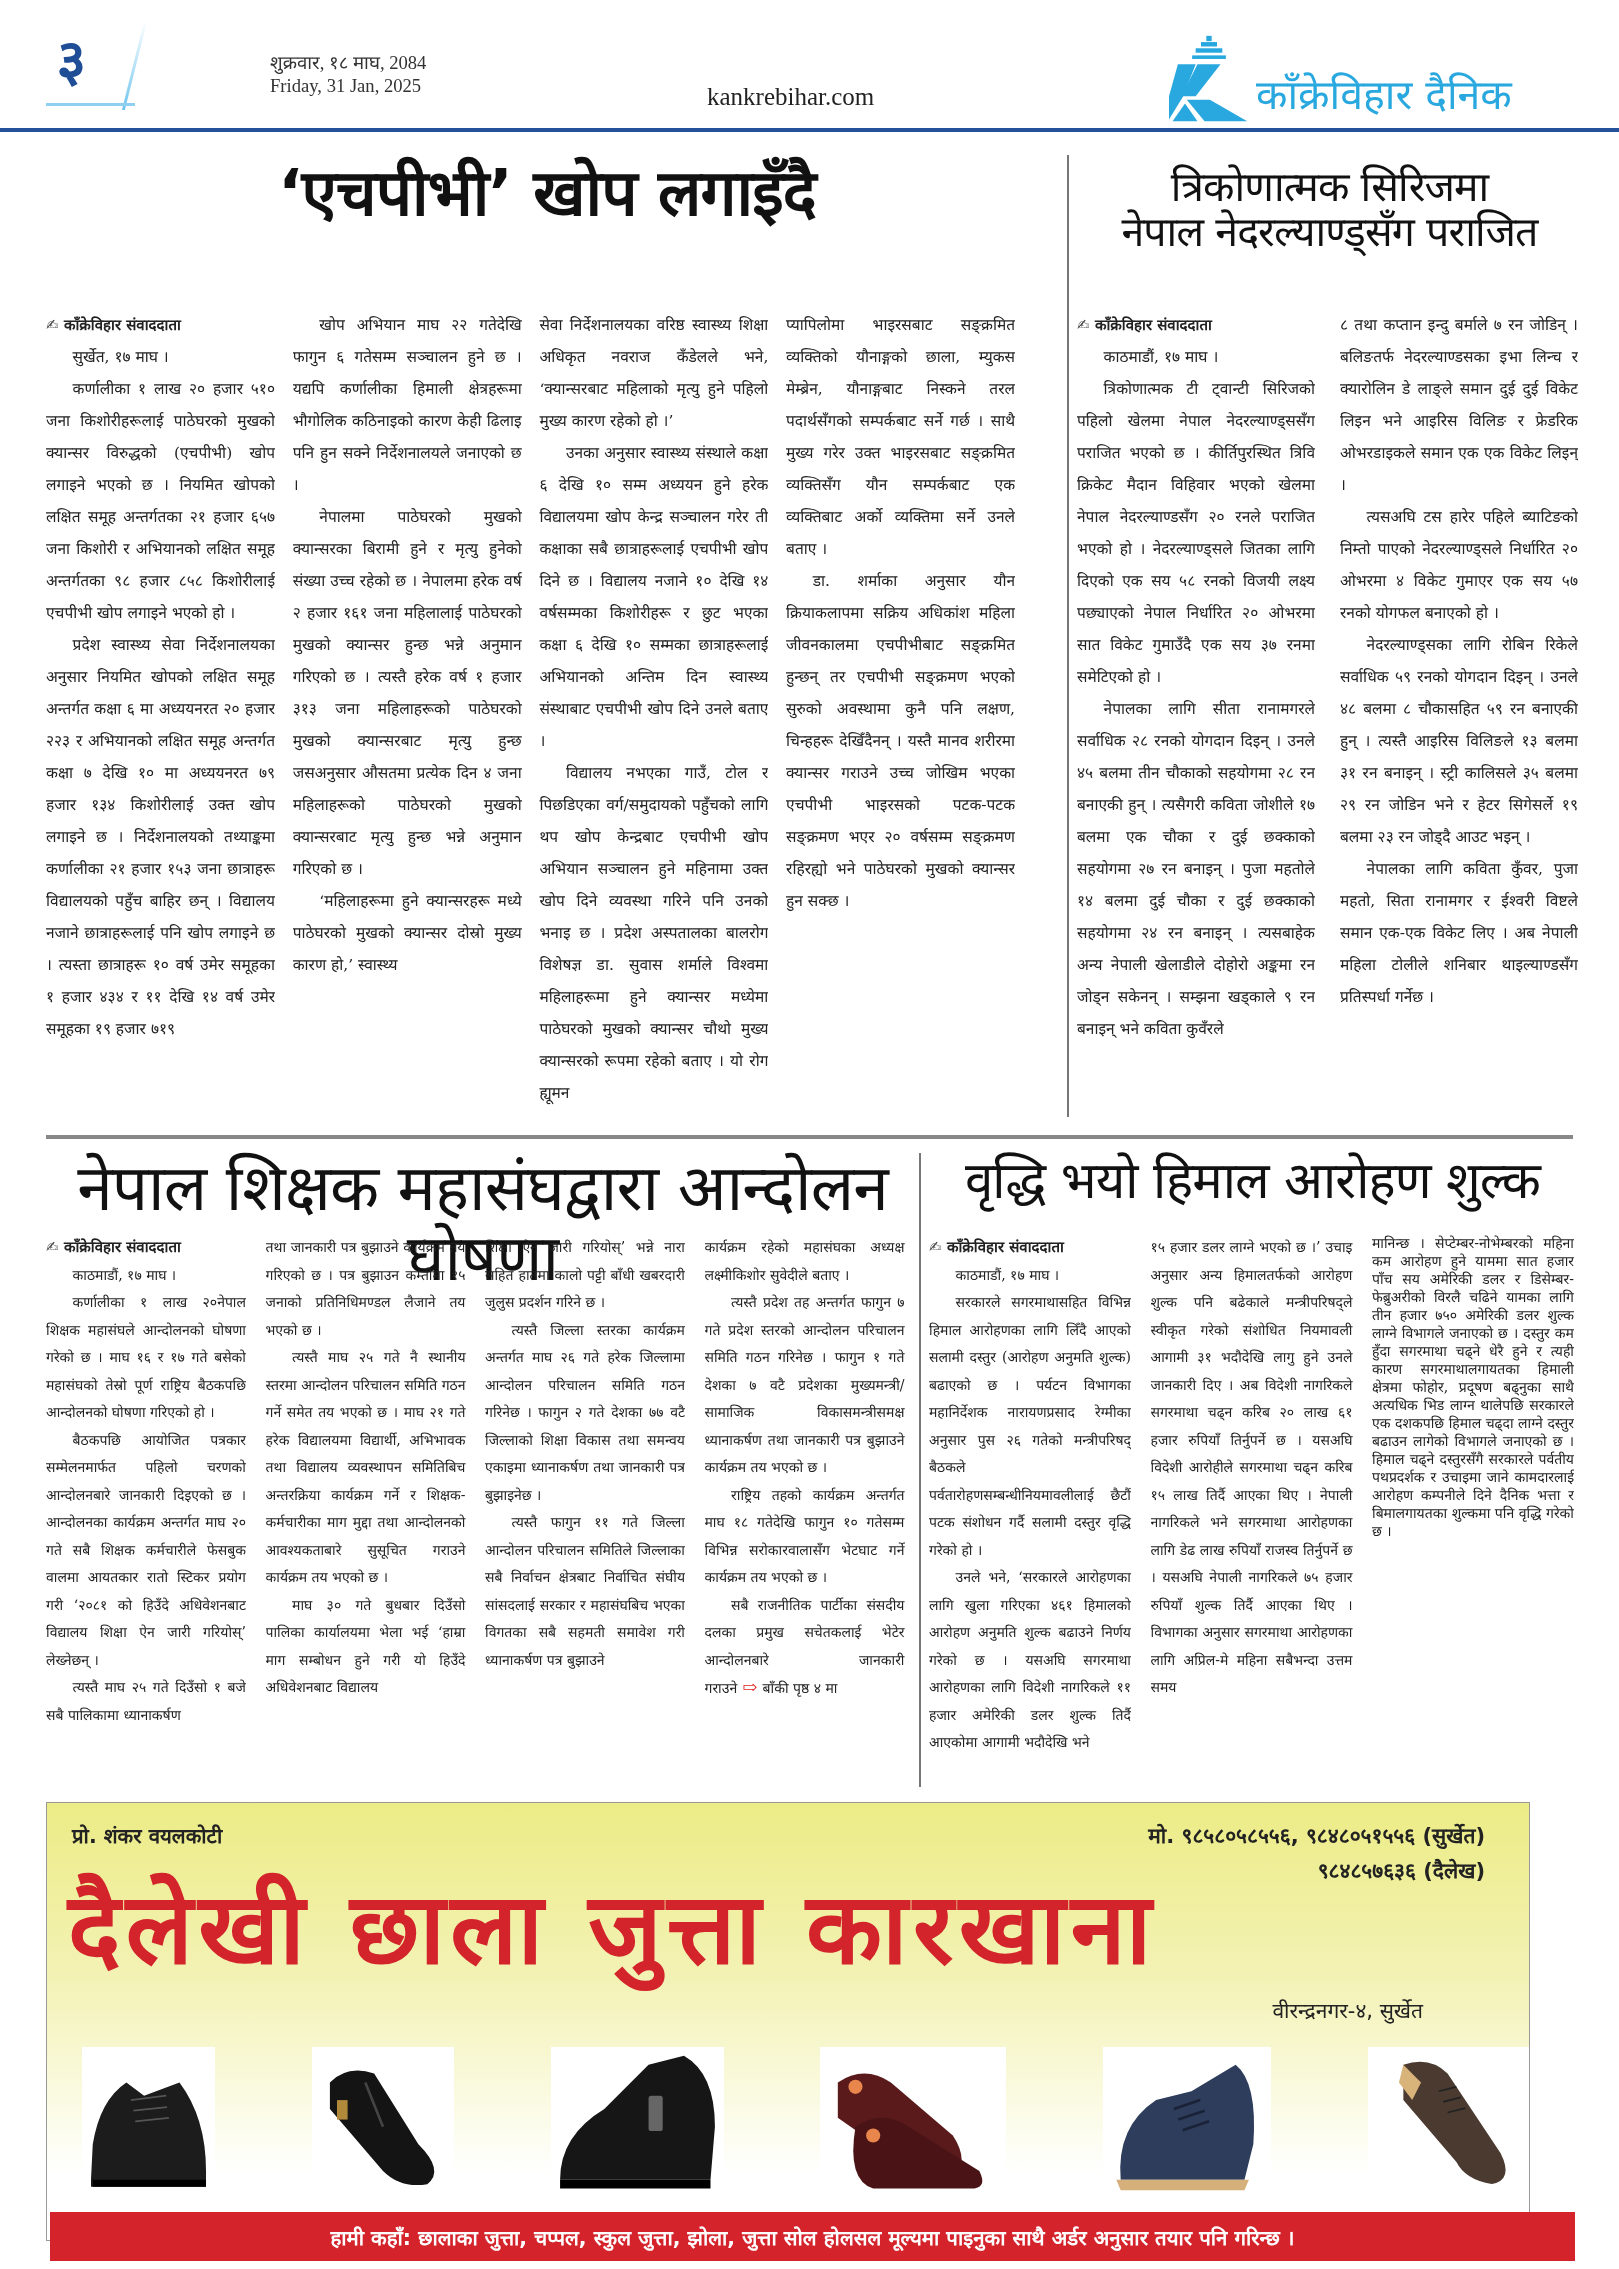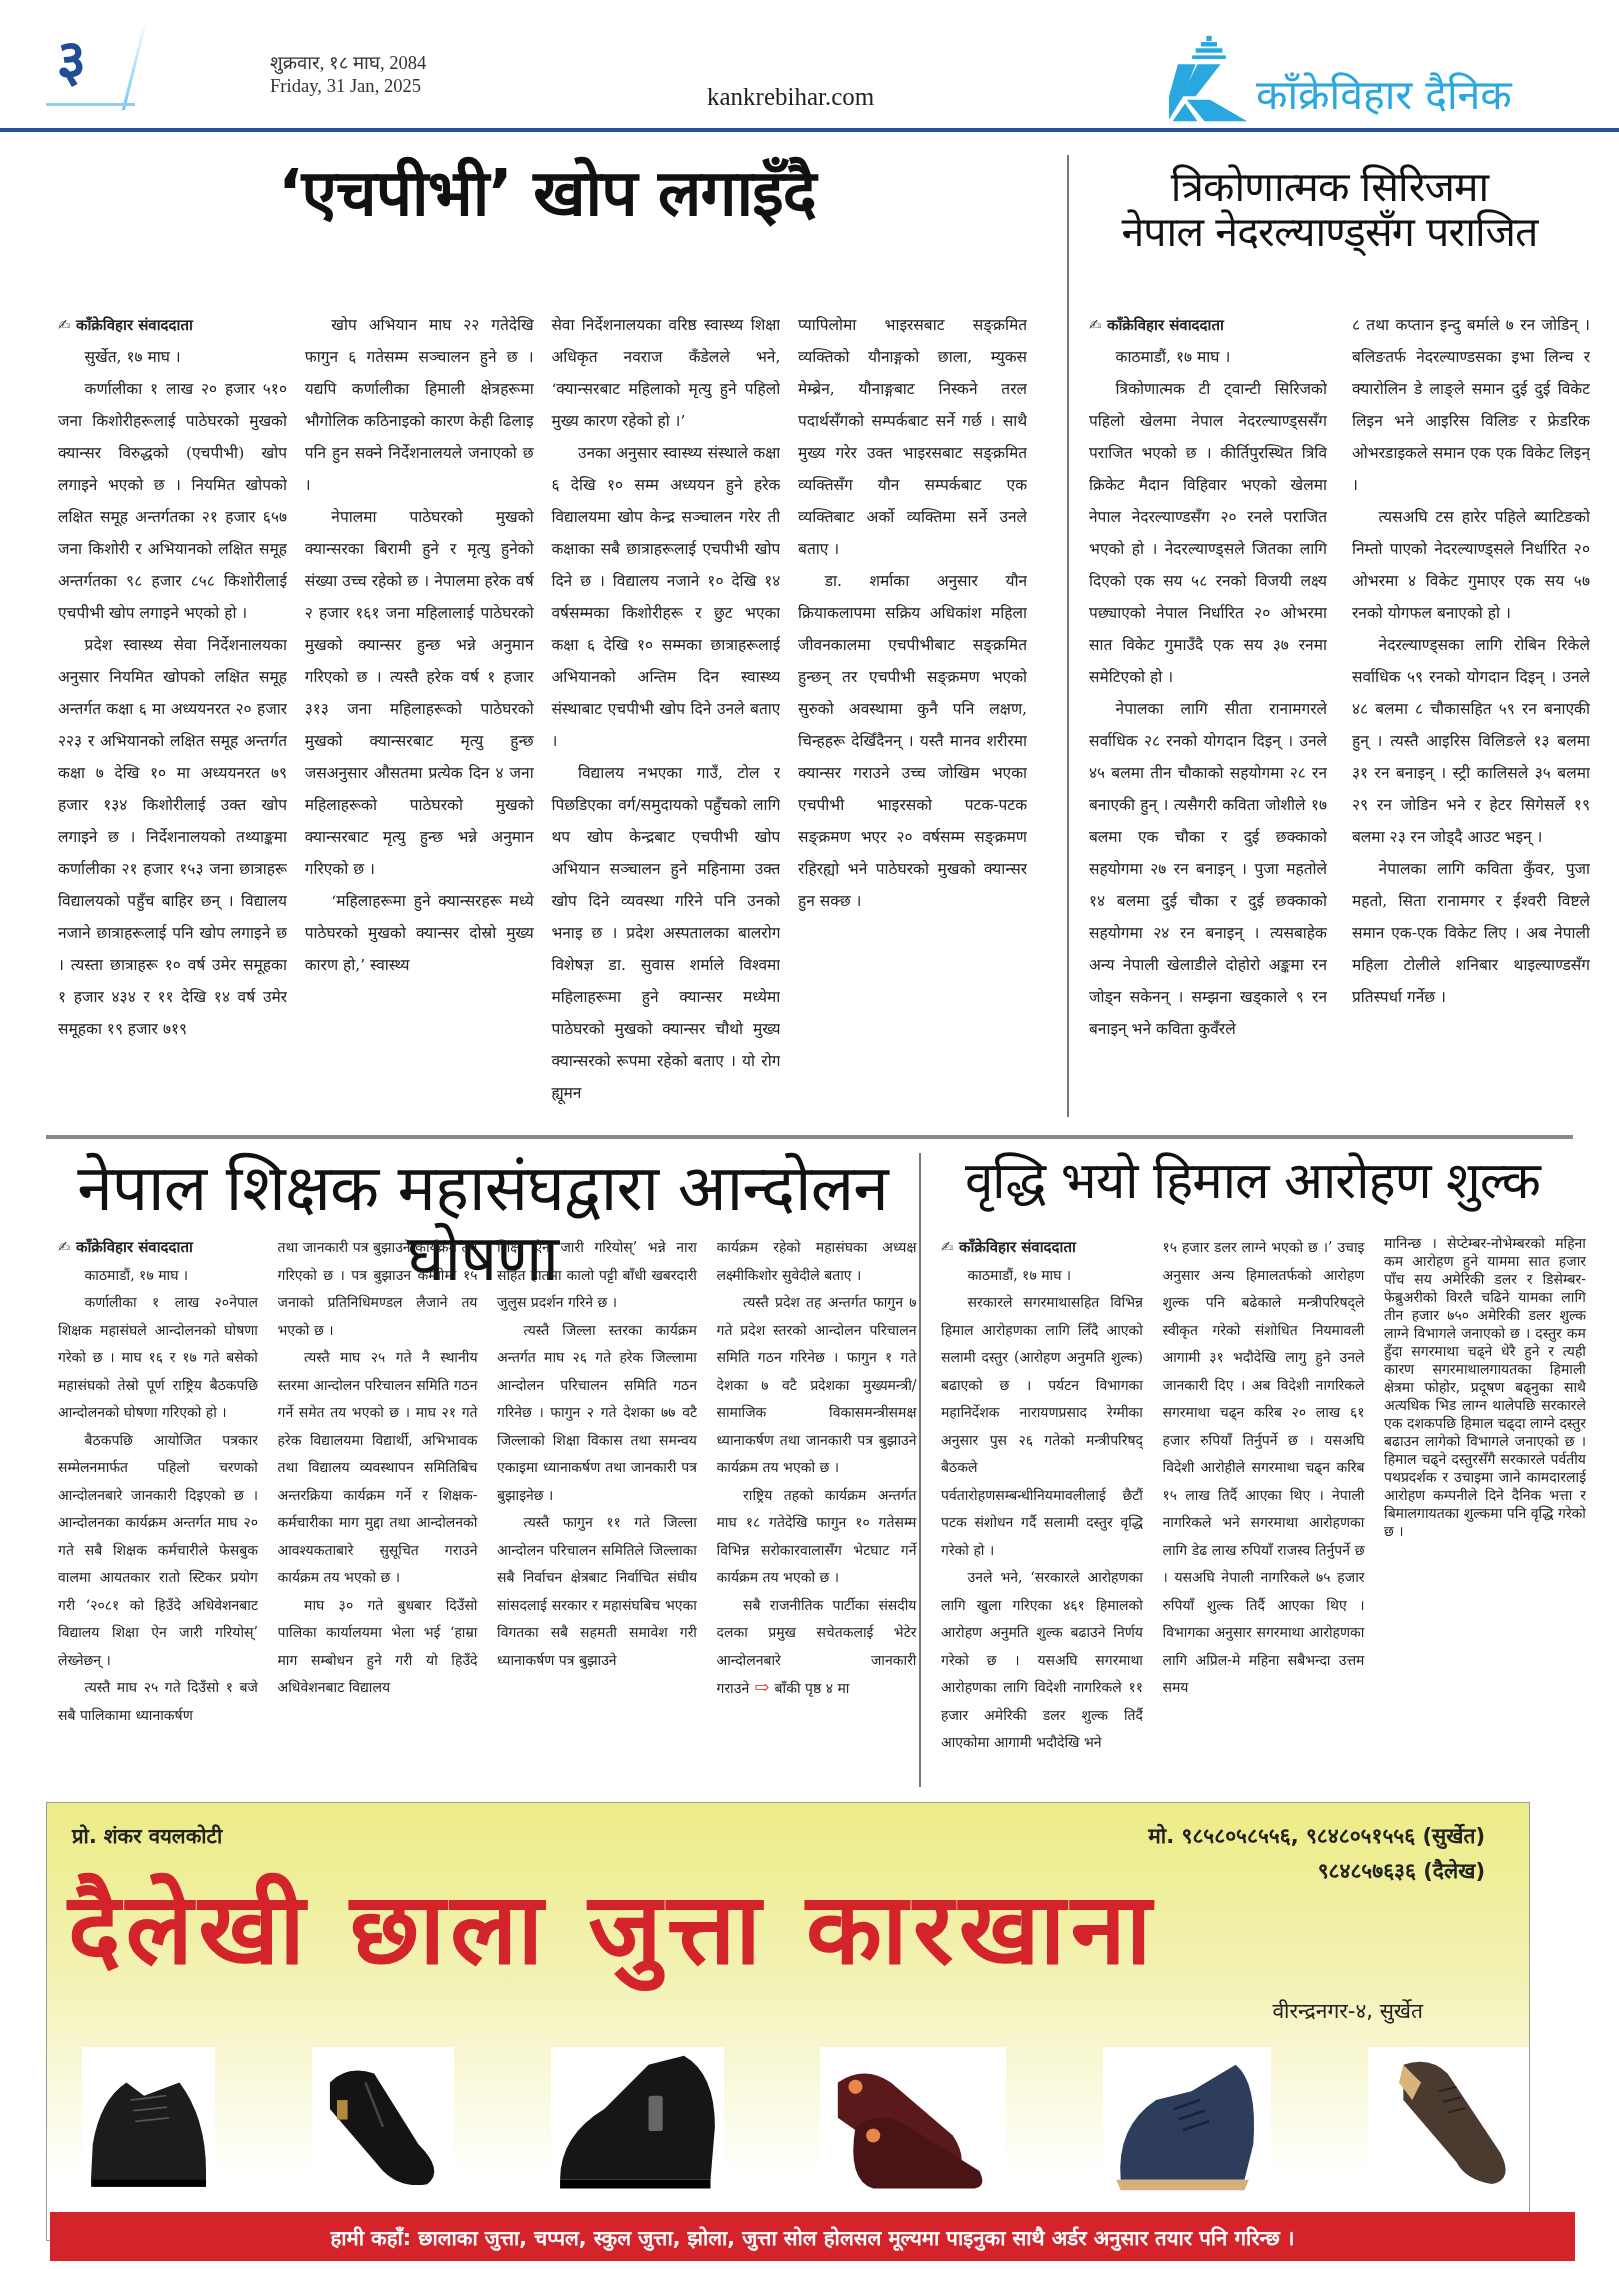--- a/index.html
+++ b/index.html
@@ -17,21 +17,21 @@
   .logo { position: absolute; left: 1169px; top: 34px; height: 89px; display: flex; align-items: flex-end; }
   .logo-mark { width: 80px; height: 89px; position: relative; }
   .logo-name { font-family: "DejaVu Sans", sans-serif; font-size: 41px; color: #29a8df; margin-left: 7px; line-height: 1; padding-bottom: 7px; }
   .mast-rule { position: absolute; left: 0; top: 128px; width: 1620px; height: 4.4px; background: #25509a; }
 
   
   .headline { font-family: "DejaVu Sans", sans-serif; color: #111; text-align: center; line-height: 1.1; font-weight: normal; letter-spacing: -0.9px; }
   .vrule { position: absolute; width: 1.8px; background: #777; }
   .hrule { position: absolute; height: 3.5px; background: #888; }
 
-  .cols { position: absolute; display: flex; gap: 17.7px; margin-left: 12px; }
+  .cols { position: absolute; display: flex; gap: 17.7px; }
   .col { font-family: "DejaVu Serif", serif; font-size: 15.5px; line-height: 32px; text-align: justify; color: #222; overflow: hidden; }
   .col p { text-indent: 26.6px; }
   .col p.noindent { text-indent: 0; }
   .byline { font-weight: bold; text-indent: 0 !important; font-family: "DejaVu Sans", sans-serif; font-size: 15px; }
   .byline .pen { font-weight: normal; color: #444; margin-right: 5.3px; }
   .place { padding-left: 26.6px; }
   .cont { color: #222; }
   .cont .arrow { color: #e0201e; font-size: 17.7px; margin: 0 5.3px; }
 
   

